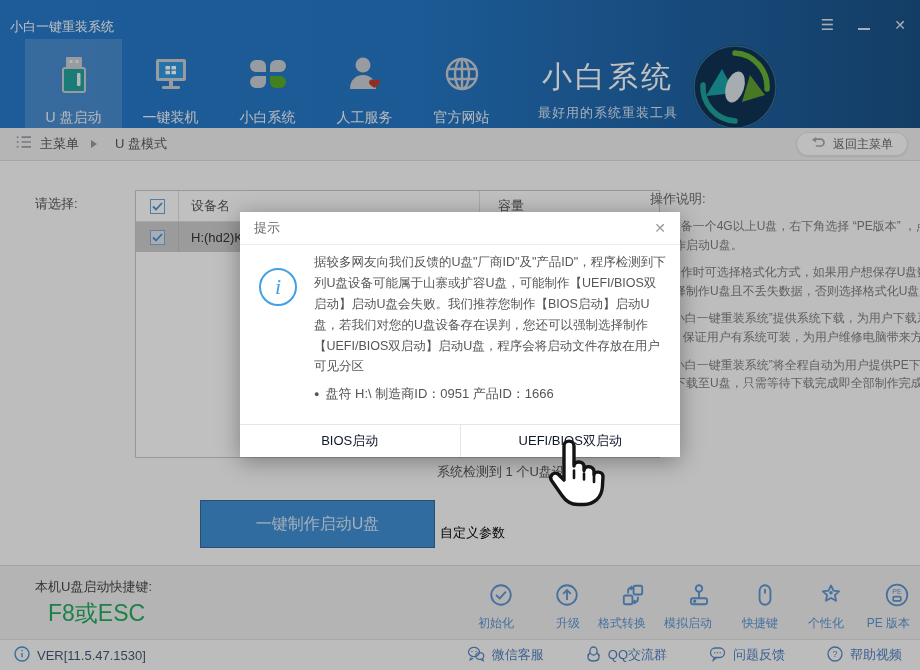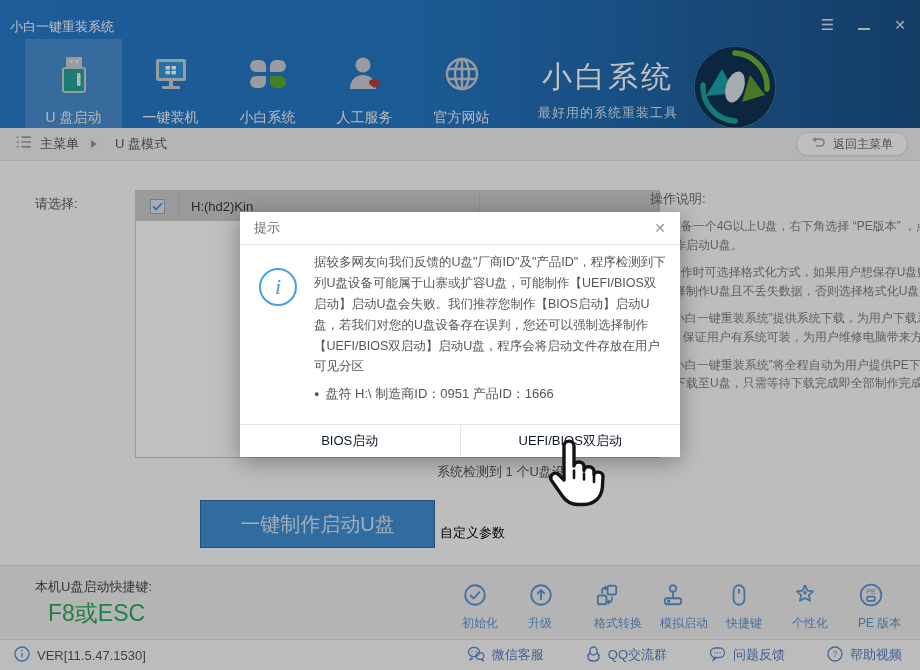--- a/index.html
+++ b/index.html
@@ -45,30 +45,30 @@
   .t-cap-col { width:180px; padding-left:18px; border-left:1px solid #e0e0e0; font-size:13px; color:#555; align-self:stretch; display:flex; align-items:center; }
   .t-data { height:30px; background:#cdcdcd; }
   .t-data .t-name-col, .t-data .t-cap-col { border-left:1px solid rgba(0,0,0,.06); color:#333; }
   .cb { width:15px; height:15px; border:1px solid #6aa7dc; background:#fff; display:flex; align-items:center; justify-content:center; }
   .t-data .cb { background:#dde6ee; border-color:#86abc9; }
   .instructions { position:absolute; left:606px; top:28px; width:306px;margin-left:44px; }
   .ins-title { font-size:13px; color:#666; margin-bottom:9px; }
   .instructions p { font-size:12px; color:#7d7d7d; line-height:1.55; margin-bottom:9px; }
   .detect-text { position:absolute; left:437px; top:301px; font-size:13px; color:#555; }
   .make-btn { position:absolute; left:200px; top:338px; width:235px; height:48px; background:#3f8ed4;
-    border:1px solid #30699c; color:#d6e7f7; font-size:20px; font-family:inherit; cursor:pointer; }
+    border:1px solid #30699c; color:#d6e7f7; font-size:16px; font-family:inherit; cursor:pointer; }
   .custom-link { position:absolute; left:440px; top:362px; font-size:13px; color:#000000; cursor:pointer; }
 
   
   .hotkey-bar { position:absolute; left:0; top:565px; width:920px; height:74px; background:#efefef;
     border-top:1px solid #dadada; z-index:1; }
   .hk-label { position:absolute; left:35px; top:12px; font-size:13px; color:#444; }
   .hk-keys  { position:absolute; left:48px; top:32px; font-size:23px; color:#23ab5c; }
   .tools { position:absolute; right:10px; bottom:7px; display:flex; gap:14px; }
-  .tool { display:flex; flex-direction:column; align-items:flex-start; gap:3px; min-width:52px; cursor:pointer; }
+  .tool { display:flex; flex-direction:column; align-items:flex-end; gap:3px; min-width:52px; cursor:pointer; }
   .tool .tlabel { font-size:12px; color:#5b95d2; white-space:nowrap; }
 
   
   .statusbar { position:absolute; left:0; top:639px; width:920px; height:31px; background:#fafafa;
     border-top:1px solid #e0e0e0; display:flex; align-items:center; padding:0 18px 0 14px; z-index:1; }
   .ver { display:flex; align-items:center; gap:7px; font-size:13px; color:#3f5b73; }
   .status-links { margin-left:auto; display:flex; gap:42px; }
   .slink { display:flex; align-items:center; gap:7px; font-size:13px; color:#4d7fc0; cursor:pointer; }
 
   
@@ -199,20 +199,31 @@
           </svg>
       </span>
       <span>返回主菜单</span>
     </div>
   </div>
 
   <div class="main">
     <span class="select-label">请选择:</span>
 
     <div class="device-table">
+      <div class="t-row t-head">
+        <div class="t-cb-col">
+          <span class="cb">
+            <svg width="11" height="9" viewBox="0 0 11 9">
+                <polyline points="1,4.5 4,7.5 10,1" fill="none" stroke="#4a90d2" stroke-width="1.8"></polyline>
+              </svg>
+          </span>
+        </div>
+        <div class="t-name-col">设备名</div>
+        <div class="t-cap-col">容量</div>
+      </div>
       <div class="t-row t-data">
         <div class="t-cb-col">
           <span class="cb">
             <svg width="11" height="9" viewBox="0 0 11 9">
                 <polyline points="1,4.5 4,7.5 10,1" fill="none" stroke="#4a90d2" stroke-width="1.8"></polyline>
               </svg>
           </span>
         </div>
         <div class="t-name-col">H:(hd2)Kin</div>
         <div class="t-cap-col"></div>

